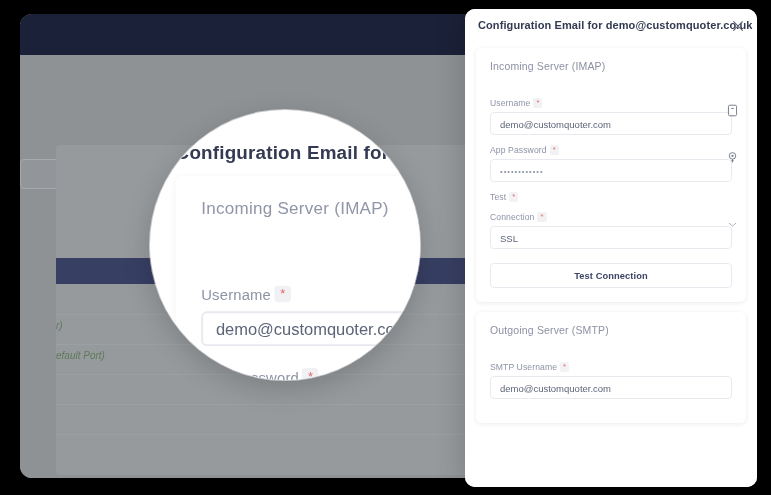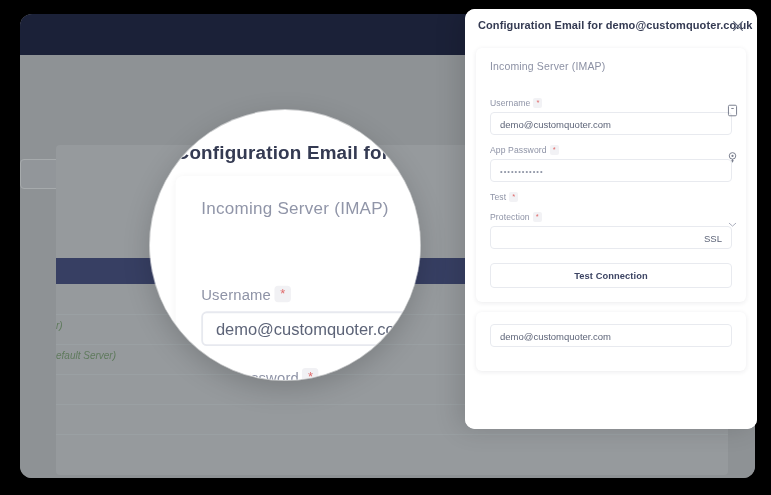--- a/index.html
+++ b/index.html
@@ -71,21 +71,21 @@
     padding:0 3px;font-size:7px;line-height:9px;vertical-align:1px;margin-left:2px;
   }
   .lens-inp{
     height:19px;border:1px solid #e7e9ef;border-radius:3px;background:#fff;
     font-size:9px;color:#5d6478;line-height:19px;padding:0 7px;box-sizing:border-box;
     white-space:nowrap;overflow:hidden;
   }
 
   
   .panel{
-    position:absolute;left:465px;top:9px;width:292px;height:420px;
+    position:absolute;left:465px;top:9px;width:292px;height:478px;
     background:#fff;border-radius:10px;overflow:hidden;
     box-shadow:-6px 0 26px rgba(0,0,0,.14);
   }
   .panel-head{
     position:absolute;left:0;top:0;width:100%;height:33px;background:#fff;
     border-bottom:1px solid #f0f0f3;
   }
   .panel-title{
     position:absolute;left:13px;top:0;height:33px;line-height:33px;
     font-size:11px;font-weight:700;color:#343a52;white-space:nowrap;letter-spacing:.1px;
@@ -109,21 +109,21 @@
     display:inline-block;background:#f2f2f5;color:#e06b6b;border-radius:2px;
     padding:0 3px;font-size:7.5px;line-height:10px;vertical-align:1px;margin-left:3px;
   }
   .f-input{
     height:23px;border:1px solid #e8eaef;border-radius:4px;background:#fff;
     font-size:9.5px;color:#5d6478;line-height:23px;padding:0 9px;box-sizing:border-box;
     white-space:nowrap;overflow:hidden;position:relative;
   }
   .f-input.pw{letter-spacing:1px;color:#9096a6;font-size:7.5px;}
   .f-icon{position:absolute;right:7px;top:5px;width:13px;height:13px;}
-  .f-input.select{color:#5d6478;text-align:right;}
+  .f-input.select{color:#5d6478;}
   .btn-test{
     margin:14px 14px 0 14px;height:23px;border:1px solid #e8eaef;border-radius:4px;
     background:#fff;display:flex;align-items:center;justify-content:center;
     font-size:9.3px;color:#3c4463;font-weight:600;cursor:pointer;letter-spacing:.1px;
   }
 </style>
 </head>
 <body>
 
 <div id="stage">
@@ -195,21 +195,21 @@
             </span>
           <span>
               <svg width="11" height="11" viewBox="0 0 16 16">
                 <path d="M2.5 4h11M6 4V2.5h4V4M4 4l.8 10h6.4L12 4" fill="none" stroke="#3d4668" stroke-width="1.3"></path>
               </svg>
             </span>
         </div>
       </div>
 
       <div class="bg-row" style="top:289px">
-        <div class="bg-row-label">efault Server)</div>
+        <div class="bg-row-label">efault Port)</div>
         <div class="row-icons">
           <span>
               <svg width="11" height="11" viewBox="0 0 16 16">
                 <rect x="1" y="1" width="14" height="14" rx="2" fill="none" stroke="#3d4668" stroke-width="1.4"></rect>
                 <path d="M5 10.5 L10.5 5" stroke="#3d4668" stroke-width="1.4"></path>
               </svg>
             </span>
           <span>
               <svg width="11" height="11" viewBox="0 0 16 16">
                 <path d="M1 4h14M1 8h14M1 12h14" stroke="#3d4668" stroke-width="1.4"></path>
@@ -361,35 +361,37 @@
               </svg>
           </div>
         </div>
 
 
         <div class="field">
           <div class="f-label"><span>Test</span><span class="req">*</span></div>
         </div>
 
         <div class="field">
-          <div class="f-label"><span>Protection</span><span class="req">*</span></div>
+          <div class="f-label"><span>Connection</span><span class="req">*</span></div>
           <div class="f-input select">SSL</div>
           <div class="f-icon">
             <svg width="13" height="13" viewBox="0 0 16 16">
                 <path d="M4 6.5 L8 10 L12 6.5" fill="none" stroke="#a9adbb" stroke-width="1.2" stroke-linecap="round"></path>
               </svg>
           </div>
         </div>
 
         <div class="btn-test">Test Connection</div>
       </div>
 
       <div class="card">
-
-        <div class="field">
+        <div class="card-title">Outgoing Server (SMTP)</div>
+
+        <div class="field">
+          <div class="f-label"><span>SMTP Username</span><span class="req">*</span></div>
           <div class="f-input">demo@customquoter.com</div>
         </div>
       </div>
 
     </div>
   </div>
 
 </div>
 
 </body></html>

